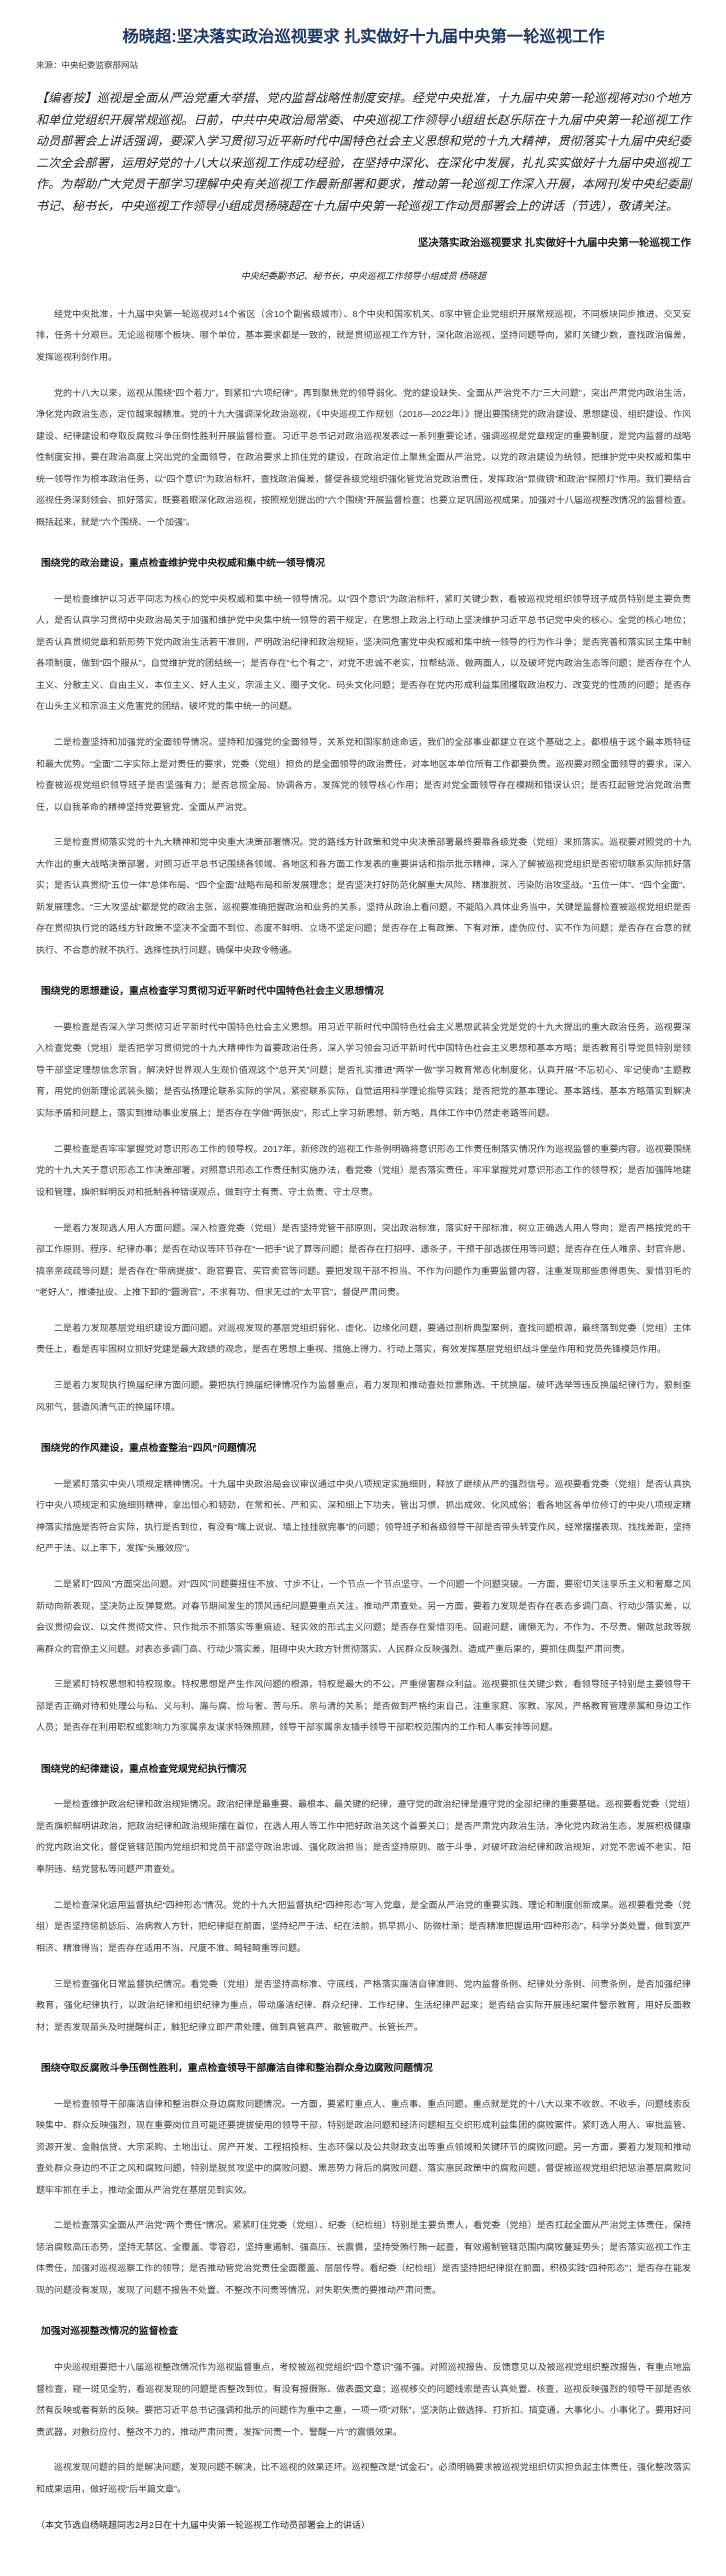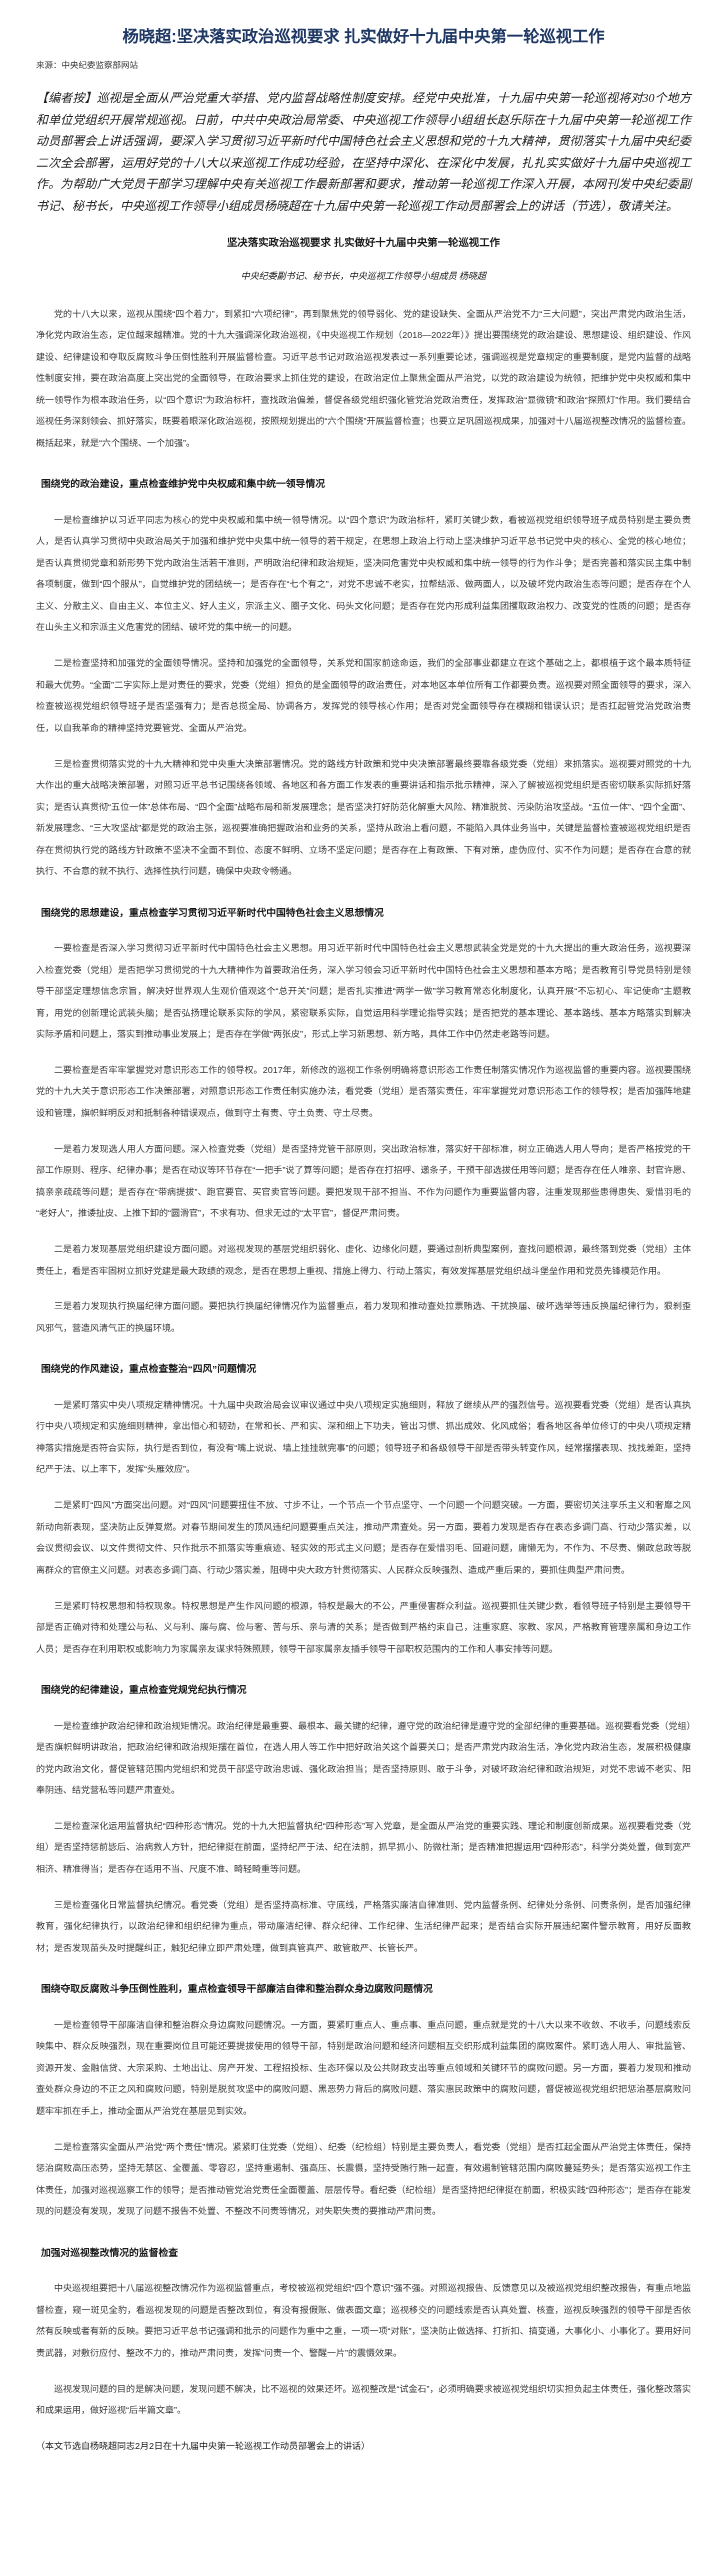--- a/index.html
+++ b/index.html
@@ -33,21 +33,21 @@
   .editor-note {
     font-family: "Liberation Serif", "DejaVu Serif", serif;
     font-style: italic;
     font-size: 12px;
     color: #222222;
     line-height: 21.5px;
     text-align: justify;
     margin: 0 0 17px 0;
   }
   .inner-title {
-    text-align: center;
+    text-align: right;
     font-size: 10.4px;
     font-weight: bold;
     color: #1a1a1a;
     margin: 17px 0 19.5px 0;
   }
   .byline {
     text-align: center;
     font-family: "Liberation Serif", "DejaVu Serif", serif;
     font-style: italic;
     font-size: 9px;
@@ -82,20 +82,21 @@
 <body>
 
 <div class="page">
   <h1 class="article-title">杨晓超:坚决落实政治巡视要求 扎实做好十九届中央第一轮巡视工作</h1>
   <div class="article-source">来源：中央纪委监察部网站</div>
   <div class="editor-note">【编者按】巡视是全面从严治党重大举措、党内监督战略性制度安排。经党中央批准，十九届中央第一轮巡视将对30个地方和单位党组织开展常规巡视。日前，中共中央政治局常委、中央巡视工作领导小组组长赵乐际在十九届中央第一轮巡视工作动员部署会上讲话强调，要深入学习贯彻习近平新时代中国特色社会主义思想和党的十九大精神，贯彻落实十九届中央纪委二次全会部署，运用好党的十八大以来巡视工作成功经验，在坚持中深化、在深化中发展，扎扎实实做好十九届中央巡视工作。为帮助广大党员干部学习理解中央有关巡视工作最新部署和要求，推动第一轮巡视工作深入开展，本网刊发中央纪委副书记、秘书长，中央巡视工作领导小组成员杨晓超在十九届中央第一轮巡视工作动员部署会上的讲话（节选），敬请关注。</div>
   <h2 class="inner-title">坚决落实政治巡视要求 扎实做好十九届中央第一轮巡视工作</h2>
   <div class="byline">中央纪委副书记、秘书长，中央巡视工作领导小组成员 杨晓超</div>
 
   <div>
+      <p class="body-para">经党中央批准，十九届中央第一轮巡视对14个省区（含10个副省级城市）、8个中央和国家机关、8家中管企业党组织开展常规巡视，不同板块同步推进、交叉安排，任务十分艰巨。无论巡视哪个板块、哪个单位，基本要求都是一致的，就是贯彻巡视工作方针，深化政治巡视，坚持问题导向，紧盯关键少数，查找政治偏差，发挥巡视利剑作用。</p>
       <p class="body-para">党的十八大以来，巡视从围绕“四个着力”，到紧扣“六项纪律”，再到聚焦党的领导弱化、党的建设缺失、全面从严治党不力“三大问题”，突出严肃党内政治生活，净化党内政治生态，定位越来越精准。党的十九大强调深化政治巡视，《中央巡视工作规划（2018—2022年）》提出要围绕党的政治建设、思想建设、组织建设、作风建设、纪律建设和夺取反腐败斗争压倒性胜利开展监督检查。习近平总书记对政治巡视发表过一系列重要论述，强调巡视是党章规定的重要制度，是党内监督的战略性制度安排，要在政治高度上突出党的全面领导，在政治要求上抓住党的建设，在政治定位上聚焦全面从严治党，以党的政治建设为统领，把维护党中央权威和集中统一领导作为根本政治任务，以“四个意识”为政治标杆，查找政治偏差，督促各级党组织强化管党治党政治责任，发挥政治“显微镜”和政治“探照灯”作用。我们要结合巡视任务深刻领会、抓好落实，既要着眼深化政治巡视，按照规划提出的“六个围绕”开展监督检查；也要立足巩固巡视成果，加强对十八届巡视整改情况的监督检查。概括起来，就是“六个围绕、一个加强”。</p>
       <h3 class="sec-heading">围绕党的政治建设，重点检查维护党中央权威和集中统一领导情况</h3>
       <p class="body-para">一是检查维护以习近平同志为核心的党中央权威和集中统一领导情况。以“四个意识”为政治标杆，紧盯关键少数，看被巡视党组织领导班子成员特别是主要负责人，是否认真学习贯彻中央政治局关于加强和维护党中央集中统一领导的若干规定，在思想上政治上行动上坚决维护习近平总书记党中央的核心、全党的核心地位；是否认真贯彻党章和新形势下党内政治生活若干准则，严明政治纪律和政治规矩，坚决同危害党中央权威和集中统一领导的行为作斗争；是否完善和落实民主集中制各项制度，做到“四个服从”，自觉维护党的团结统一；是否存在“七个有之”，对党不忠诚不老实，拉帮结派、做两面人，以及破坏党内政治生态等问题；是否存在个人主义、分散主义、自由主义、本位主义、好人主义，宗派主义、圈子文化、码头文化问题；是否存在党内形成利益集团攫取政治权力、改变党的性质的问题；是否存在山头主义和宗派主义危害党的团结、破坏党的集中统一的问题。</p>
       <p class="body-para">二是检查坚持和加强党的全面领导情况。坚持和加强党的全面领导，关系党和国家前途命运，我们的全部事业都建立在这个基础之上，都根植于这个最本质特征和最大优势。“全面”二字实际上是对责任的要求，党委（党组）担负的是全面领导的政治责任，对本地区本单位所有工作都要负责。巡视要对照全面领导的要求，深入检查被巡视党组织领导班子是否坚强有力；是否总揽全局、协调各方，发挥党的领导核心作用；是否对党全面领导存在模糊和错误认识；是否扛起管党治党政治责任，以自我革命的精神坚持党要管党、全面从严治党。</p>
       <p class="body-para">三是检查贯彻落实党的十九大精神和党中央重大决策部署情况。党的路线方针政策和党中央决策部署最终要靠各级党委（党组）来抓落实。巡视要对照党的十九大作出的重大战略决策部署，对照习近平总书记围绕各领域、各地区和各方面工作发表的重要讲话和指示批示精神，深入了解被巡视党组织是否密切联系实际抓好落实；是否认真贯彻“五位一体”总体布局、“四个全面”战略布局和新发展理念；是否坚决打好防范化解重大风险、精准脱贫、污染防治攻坚战。“五位一体”、“四个全面”、新发展理念、“三大攻坚战”都是党的政治主张，巡视要准确把握政治和业务的关系，坚持从政治上看问题，不能陷入具体业务当中，关键是监督检查被巡视党组织是否存在贯彻执行党的路线方针政策不坚决不全面不到位、态度不鲜明、立场不坚定问题；是否存在上有政策、下有对策，虚伪应付、实不作为问题；是否存在合意的就执行、不合意的就不执行、选择性执行问题，确保中央政令畅通。</p>
       <h3 class="sec-heading">围绕党的思想建设，重点检查学习贯彻习近平新时代中国特色社会主义思想情况</h3>
       <p class="body-para">一要检查是否深入学习贯彻习近平新时代中国特色社会主义思想。用习近平新时代中国特色社会主义思想武装全党是党的十九大提出的重大政治任务，巡视要深入检查党委（党组）是否把学习贯彻党的十九大精神作为首要政治任务，深入学习领会习近平新时代中国特色社会主义思想和基本方略；是否教育引导党员特别是领导干部坚定理想信念宗旨，解决好世界观人生观价值观这个“总开关”问题；是否扎实推进“两学一做”学习教育常态化制度化，认真开展“不忘初心、牢记使命”主题教育，用党的创新理论武装头脑；是否弘扬理论联系实际的学风，紧密联系实际，自觉运用科学理论指导实践；是否把党的基本理论、基本路线、基本方略落实到解决实际矛盾和问题上，落实到推动事业发展上；是否存在学做“两张皮”，形式上学习新思想、新方略，具体工作中仍然走老路等问题。</p>
       <p class="body-para">二要检查是否牢牢掌握党对意识形态工作的领导权。2017年，新修改的巡视工作条例明确将意识形态工作责任制落实情况作为巡视监督的重要内容。巡视要围绕党的十九大关于意识形态工作决策部署，对照意识形态工作责任制实施办法，看党委（党组）是否落实责任，牢牢掌握党对意识形态工作的领导权；是否加强阵地建设和管理，旗帜鲜明反对和抵制各种错误观点，做到守土有责、守土负责、守土尽责。</p>
       <p class="body-para">一是着力发现选人用人方面问题。深入检查党委（党组）是否坚持党管干部原则，突出政治标准，落实好干部标准，树立正确选人用人导向；是否严格按党的干部工作原则、程序、纪律办事；是否在动议等环节存在“一把手”说了算等问题；是否存在打招呼、递条子，干预干部选拔任用等问题；是否存在任人唯亲、封官许愿、搞亲亲疏疏等问题；是否存在“带病提拔”、跑官要官、买官卖官等问题。要把发现干部不担当、不作为问题作为重要监督内容，注重发现那些患得患失、爱惜羽毛的“老好人”，推诿扯皮、上推下卸的“圆滑官”，不求有功、但求无过的“太平官”，督促严肃问责。</p>
       <p class="body-para">二是着力发现基层党组织建设方面问题。对巡视发现的基层党组织弱化、虚化、边缘化问题，要通过剖析典型案例，查找问题根源，最终落到党委（党组）主体责任上，看是否牢固树立抓好党建是最大政绩的观念，是否在思想上重视、措施上得力、行动上落实，有效发挥基层党组织战斗堡垒作用和党员先锋模范作用。</p>

